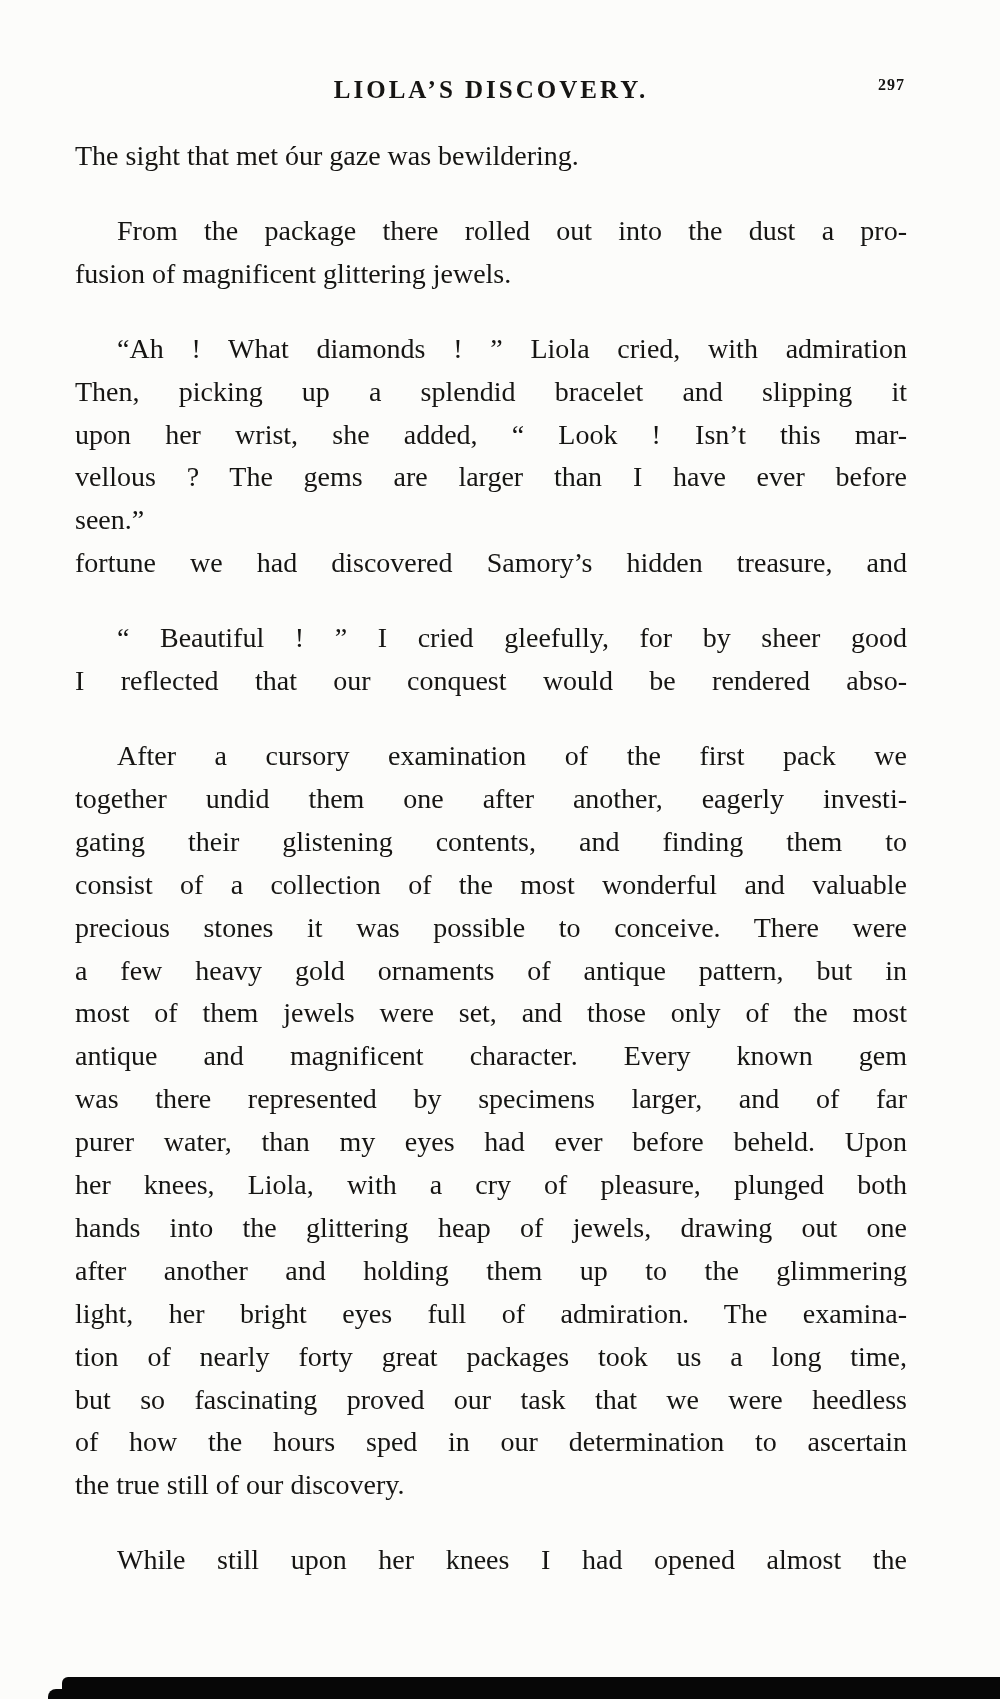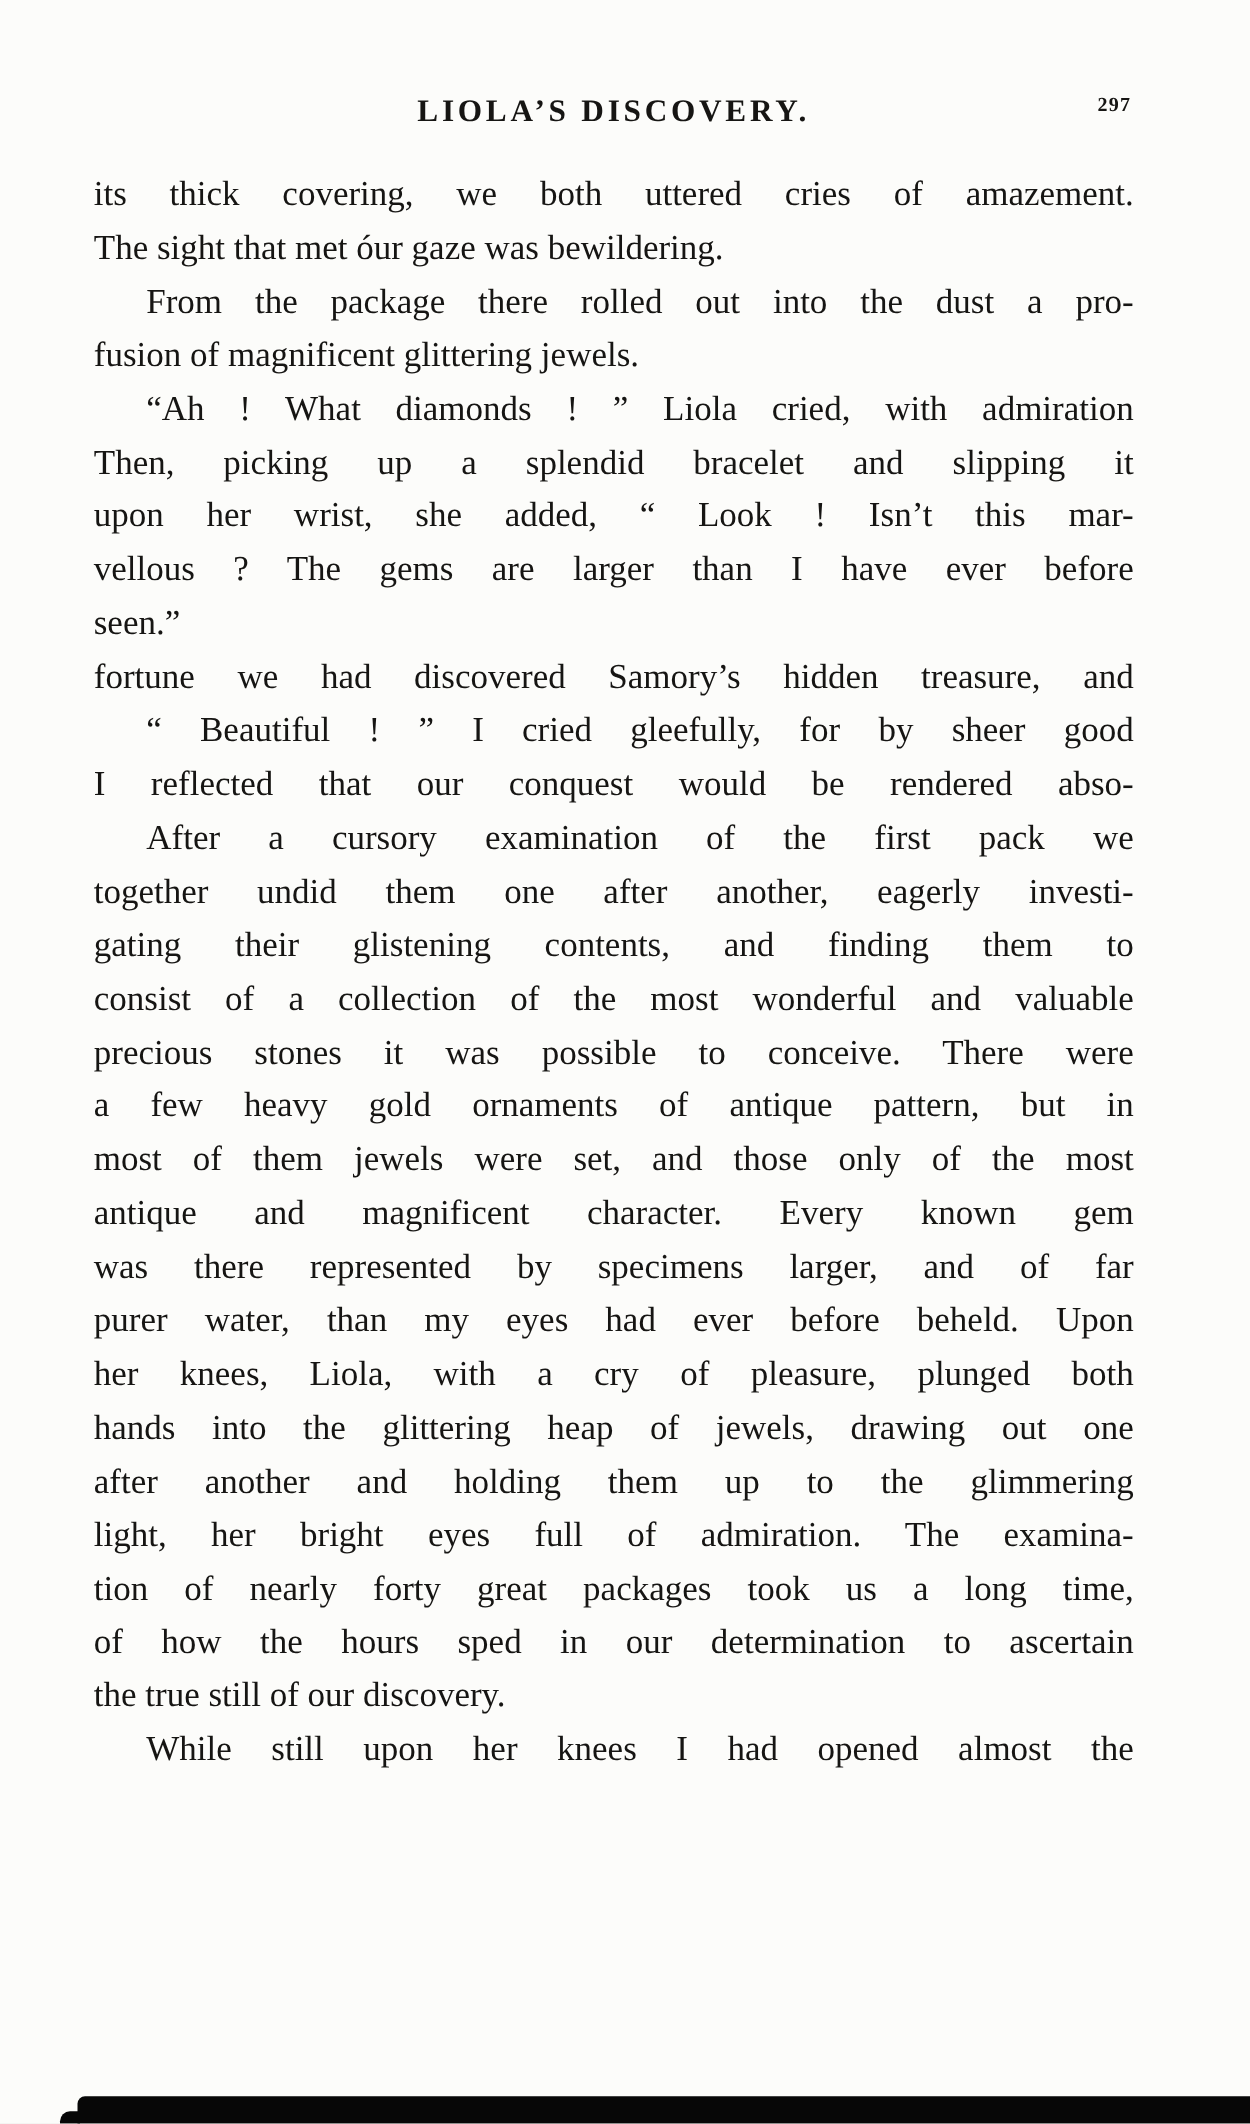--- a/index.html
+++ b/index.html
@@ -55,20 +55,21 @@
   .line {
     text-align: justify;
     text-align-last: left;
     white-space: normal;
   }
   .line.just {
     text-align-last: justify;
   }
   .line.indent {
     text-indent: 42px;
+    margin-top: 32px;
   }
   .bottom-scan-bar {
     position: absolute;
     left: 62px;
     right: 0;
     bottom: 0;
     height: 22px;
     background: #070707;
     border-top-left-radius: 6px;
   }
@@ -88,21 +89,20 @@
 
 <div class="page">
 
   <div class="running-header">
     <div class="header-title">LIOLA’S  DISCOVERY.</div>
     <div class="page-number">297</div>
   </div>
 
   <div class="text-column">
       <div class="paragraph">
-        <div class="line just">its thick covering, we both uttered cries of amazement.</div>
         <div class="line">The sight that met óur gaze was bewildering.</div>
       </div>
       <div class="paragraph">
         <div class="line just indent">From the package there rolled out into the dust a pro-</div>
         <div class="line">fusion of magnificent glittering jewels.</div>
       </div>
       <div class="paragraph">
         <div class="line just indent">“Ah !  What diamonds ! ” Liola cried, with admiration</div>
         <div class="line just">Then, picking up a splendid bracelet and slipping it</div>
         <div class="line just">upon her wrist, she added, “ Look !  Isn’t this mar-</div>
@@ -123,20 +123,21 @@
         <div class="line just">a few heavy gold ornaments of antique pattern, but in</div>
         <div class="line just">most of them jewels were set, and those only of the most</div>
         <div class="line just">antique and magnificent character.   Every known gem</div>
         <div class="line just">was there represented by specimens larger, and of far</div>
         <div class="line just">purer water, than my eyes had ever before beheld.   Upon</div>
         <div class="line just">her knees, Liola, with a cry of pleasure, plunged both</div>
         <div class="line just">hands into the glittering heap of jewels, drawing out one</div>
         <div class="line just">after another and holding them up to the glimmering</div>
         <div class="line just">light, her bright eyes full of admiration.    The examina-</div>
         <div class="line just">tion of nearly forty great packages took us a long time,</div>
+        <div class="line just">but so fascinating proved our task that we were heedless</div>
         <div class="line just">of how the hours sped in our determination to ascertain</div>
         <div class="line">the true still of our discovery.</div>
       </div>
       <div class="paragraph">
         <div class="line just indent">While still upon her knees I had opened almost the</div>
       </div>
     </div>
 
   <div class="bottom-scan-bar"></div>
 

